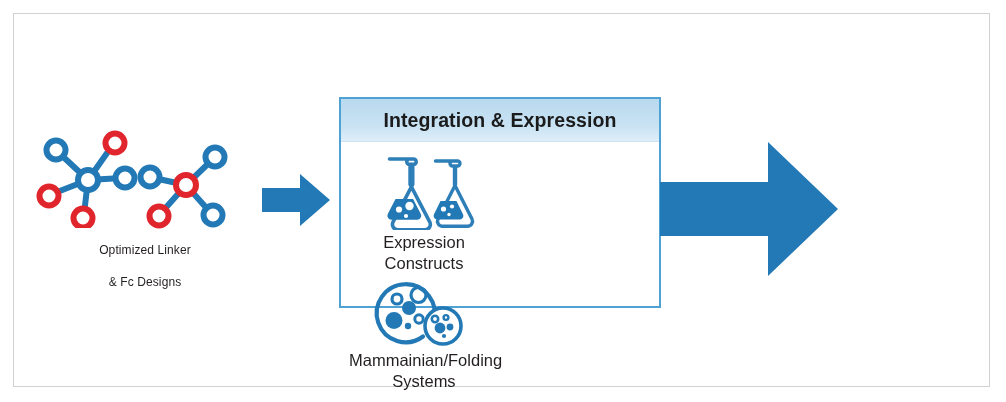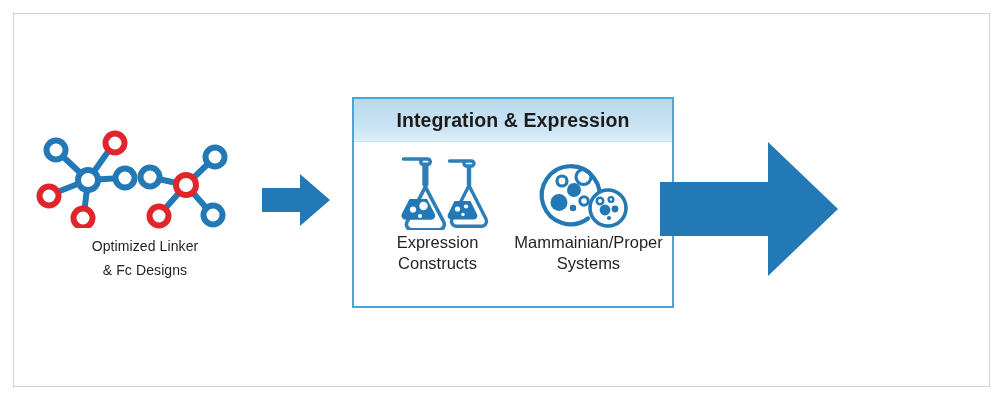--- a/index.html
+++ b/index.html
@@ -29,22 +29,22 @@
     box-sizing: border-box;
     background: #ffffff;
   }
 
   
   .stage {
     position: absolute;
     text-align: center;
   }
   .stage-label {
-    font-size: 14px;
-    line-height: 24px;
+    font-size: 12px;
+    line-height: 32px;
     color: #231f20;
     white-space: pre-line;
     letter-spacing: 0.1px;
   }
 
   
   #stage-left {
     left: 36px;
     top: 126px;
     width: 218px;
@@ -61,21 +61,21 @@
     position: absolute;
     left: 262px;
     top: 174px;
     width: 68px;
     height: 52px;
   }
 
   
   #panel {
     position: absolute;
-    left: 352px;
+    left: 339px;
     top: 97px;
     width: 322px;
     height: 211px;
     box-sizing: border-box;
     border: 2px solid #4ea3d4;
     background: #ffffff;
   }
   #panel-header {
     height: 42px;
     background: linear-gradient(180deg, #b9d9ef 0%, #c8e2f3 62%, #ddeef9 100%);
@@ -88,20 +88,21 @@
     font-size: 19.5px;
     font-weight: bold;
     color: #1b1b1b;
     letter-spacing: 0.1px;
   }
   #panel-body {
     display: flex;
     justify-content: space-around;
     align-items: flex-start;
     padding: 14px 8px 0 8px;
+    flex-direction: column;
   }
   .panel-item {
     width: 150px;
     text-align: center;
   }
   .panel-icon {
     height: 74px;
     display: flex;
     align-items: center;
     justify-content: center;
@@ -228,21 +229,21 @@
             <circle cx="37" cy="52" r="3.2" fill="#2279b5"></circle>
 
             <circle cx="72" cy="52" r="18" fill="#ffffff" stroke="#2279b5" stroke-width="3.6"></circle>
             <circle cx="64" cy="45" r="3.2" fill="none" stroke="#2279b5" stroke-width="2.6"></circle>
             <circle cx="75" cy="43.5" r="2.4" fill="none" stroke="#2279b5" stroke-width="2.4"></circle>
             <circle cx="69" cy="54" r="5.4" fill="#2279b5"></circle>
             <circle cx="79" cy="53" r="3.4" fill="#2279b5"></circle>
             <circle cx="73" cy="62" r="2.1" fill="#2279b5"></circle>
           </svg>
         </div>
-        <div class="panel-item-label">Mammainian/Proper
+        <div class="panel-item-label">Mammainian/Folding
 Systems</div>
       </div>
     </div>
   </div>
 
   <svg id="arrow-big" viewBox="0 0 178 134" preserveAspectRatio="none">
     <polygon points="0,40 108,40 108,0 178,67 108,134 108,94 0,94" fill="#2279b5"></polygon>
   </svg>
 
 </div>

